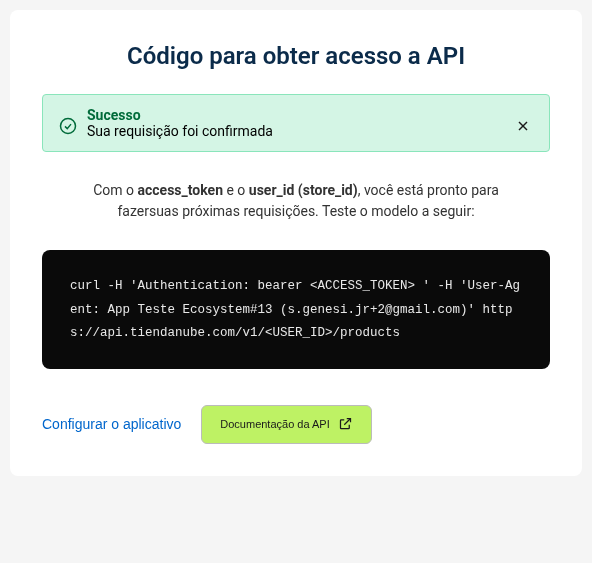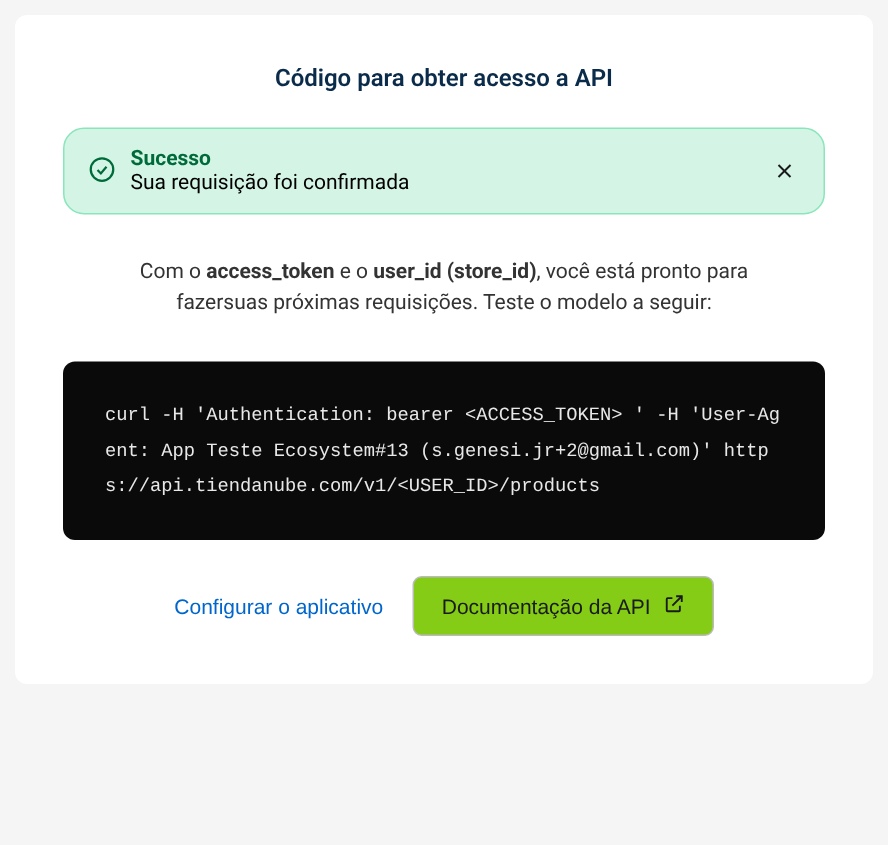--- a/index.html
+++ b/index.html
@@ -15,33 +15,33 @@
       align-items: flex-start;
       padding: 10px;
     }
     .card {
       background: #fff;
       border-radius: 8px;
       width: 572px;
       padding: 32px;
     }
     .title {
-      font-size: 16px;
+      font-size: 24px;
       font-weight: 600;
       color: #0b2b4a;
       text-align: center;
       margin-bottom: 24px;
     }
     .alert {
       background: #d4f5e5;
       border: 1px solid #8ae5bb;
-      border-radius: 14px;
+      border-radius: 4px;
       padding: 12px 16px;
       display: flex;
-      align-items: center;
+      align-items: flex-end;
       gap: 10px;
       margin-bottom: 28px;
     }
     .alert-icon {
       flex-shrink: 0;
       margin-top: 2px;
     }
     .alert-content {
       flex: 1;
     }
@@ -70,21 +70,21 @@
       margin-bottom: 28px;
       padding: 0 20px;
     }
     .info-text strong {
       font-weight: 700;
     }
     .code-block {
       background: #0a0a0a;
       border-radius: 8px;
       padding: 24px 28px;
-      margin-bottom: 24px;
+      margin-bottom: 36px;
     }
     .code-block code {
       color: #e8e8e8;
       font-family: 'Courier New', Courier, monospace;
       font-size: 12.5px;
       line-height: 1.8;
       white-space: pre-wrap;
       word-break: break-all;
     }
     .note-box {
@@ -92,38 +92,37 @@
       border-radius: 6px;
       padding: 18px 24px;
       text-align: center;
       font-size: 14px;
       color: #333;
       line-height: 1.5;
       margin-bottom: 28px;
     }
     .button-row {
       display: flex;
-      justify-content: center;
       align-items: center;
       gap: 20px;
     }
     .link-button {
       background: none;
       border: none;
       color: #0066cc;
       font-size: 14px;
       font-weight: 500;
       cursor: pointer;
     }
     .outline-button {
-      background: #84cc16;
+      background: #bef264;
       border: 1px solid #bbb;
       border-radius: 6px;
       padding: 10px 18px;
-      font-size: 14px;
+      font-size: 11px;
       font-weight: 500;
       color: #1a1a1a;
       cursor: pointer;
       display: inline-flex;
       align-items: center;
       gap: 8px;
     }
   </style>
 </head>
 <body>

